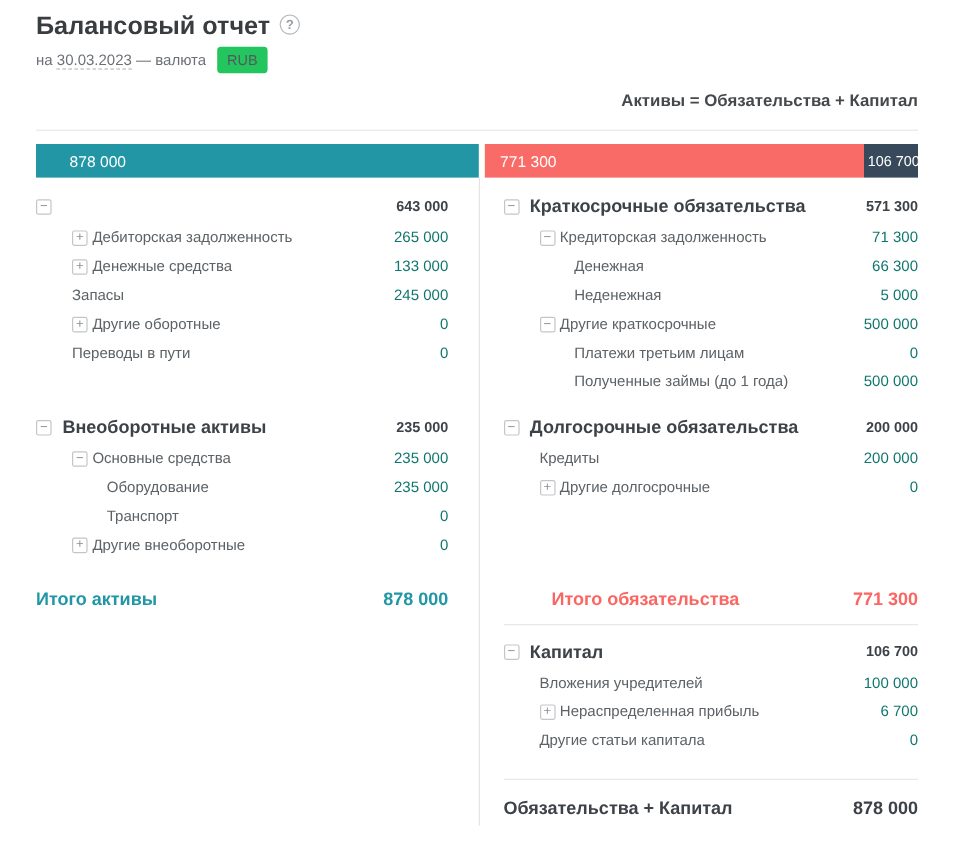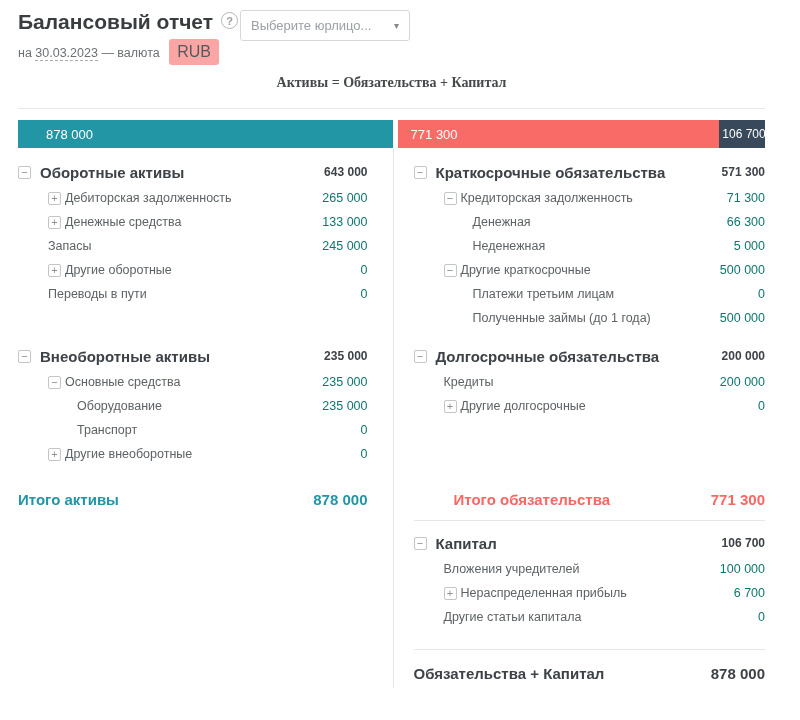--- a/index.html
+++ b/index.html
@@ -1,37 +1,37 @@
 <!DOCTYPE html>
 <html><head>
 <meta charset="utf-8">
 <style>
   * { margin:0; padding:0; box-sizing:border-box; }
   html,body { width:800px; height:720px; background:#ffffff;
     font-family:"Liberation Sans","DejaVu Sans",sans-serif; color:#53575b; }
-  .page { padding:10px 30px 0 18px; width:795px; }
+  .page { padding:10px 30px 0 30px; width:795px; }
 
   
   .hdr { position:relative; height:52px; }
   .title { font-size:21px; font-weight:bold; color:#3a3d40; display:inline-block; }
   .help { display:inline-block; width:17px; height:17px; border:1px solid #b3b7ba;
     border-radius:50%; color:#9aa0a4; font-size:11px; line-height:16px; text-align:center;
     vertical-align:4px; margin-left:8px; font-weight:bold; }
   .entity-select { position:absolute; left:222px; top:0px; width:170px; height:31px;
     border:1px solid #d6d8da; border-radius:3px; background:#fff; display:flex;
     align-items:center; padding:0 10px; cursor:pointer; }
   .entity-select .ph { color:#9aa0a6; font-size:13px; flex:1; white-space:nowrap; overflow:hidden; }
   .entity-select .caret { color:#85898d; font-size:10px; margin-left:6px; }
   .subtitle { margin-top:5px; font-size:12.5px; color:#6c7075; }
   .subtitle .date { border-bottom:1px dashed #a9adb1; cursor:pointer; }
-  .rub-badge { display:inline-block; background:#fca5a5; color:#55595d; border-radius:3px;
-    padding:4px 8px; font-size:16px; margin-left:6px; cursor:pointer; }
+  .rub-badge { display:inline-block; background:#22c55e; color:#55595d; border-radius:3px;
+    padding:4px 8px; font-size:12px; margin-left:6px; cursor:pointer; }
 
   
-  .equation { text-align:center; font-size:14px; font-weight:bold; color:#46494c; margin-top:13px;font-family:Liberation Serif, serif; }
+  .equation { text-align:right; font-size:14px; font-weight:bold; color:#46494c; margin-top:13px; }
   .top-divider { height:1px; background:#e7e8e9; margin-top:17px; }
   .bars { display:flex; margin-top:11px; height:28px; }
   .bar-assets { width:377px; background:#2296a5; color:#fff; font-size:13px;
     display:flex; align-items:center; padding-left:28px; }
   .bar-right { width:370px; margin-left:5px; display:flex; }
   .bar-liab { flex:7713; background:#f96b66; color:#fff; font-size:13px;
     display:flex; align-items:center; padding-left:13px; }
   .bar-cap { flex:1067; background:#37495b; color:#fff; font-size:12px;
     display:flex; align-items:center; padding-left:3px; white-space:nowrap; overflow:hidden; }
 
@@ -71,24 +71,20 @@
     font-size:15px; font-weight:bold; color:#3d4248; }
   .final-row .val { margin-left:auto; }
 </style>
 </head>
 <body>
 
 <div class="page">
 
   <div class="hdr">
     <span class="title">Балансовый отчет</span><span class="help">?</span>
-    <div class="entity-select">
-      <span class="ph">Выберите юрлицо...</span>
-      <span class="caret">▾</span>
-    </div>
     <div class="subtitle">
       <span>на</span>
       <span class="date">30.03.2023</span>
       <span>— валюта</span>
       <span class="rub-badge">RUB</span>
     </div>
   </div>
 
   <div class="equation">Активы = Обязательства + Капитал</div>
   <div class="top-divider"></div>
@@ -100,21 +96,20 @@
       <div class="bar-cap">106 700</div>
     </div>
   </div>
 
   <div class="cols">
 
     <div class="col-left">
 
       <div class="sec-head">
         <span class="tog">−</span>
-        <span class="lbl">Оборотные активы</span>
         <span class="val">643 000</span>
       </div>
       <div class="row lvl1">
         <span class="tog">+</span>
         <span class="lbl">Дебиторская задолженность</span>
         <span class="val">265 000</span>
       </div>
       <div class="row lvl1">
         <span class="tog">+</span>
         <span class="lbl">Денежные средства</span>

